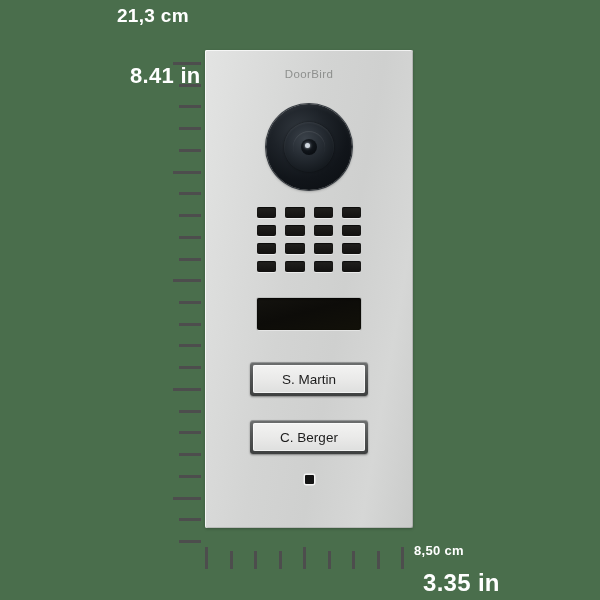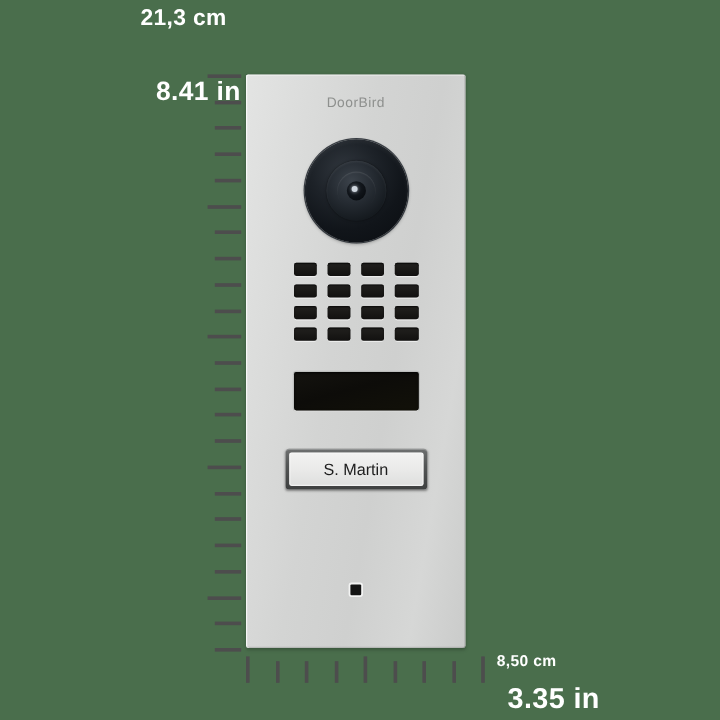--- a/index.html
+++ b/index.html
@@ -83,22 +83,22 @@
     width: 3px;
     background: #4d4d4d;
   }
   #ruler-bottom .tick.major { height: 22px; }
   #ruler-bottom .tick.minor { height: 18px; }
 
   
   #device {
     position: absolute;
     left: 205px;
-    top: 62px;
-    width: 183px;
+    top: 50px;
+    width: 208px;
     height: 478px;
     background: linear-gradient(100deg,
         #e3e4e3 0%,
         #dcdddc 18%,
         #d3d4d3 42%,
         #cfd0cf 62%,
         #d6d7d6 82%,
         #cacbca 100%);
     border-radius: 2px;
     box-shadow:
@@ -334,17 +334,20 @@
         <div class="slot"></div>
         <div class="slot"></div>
       </div>
 
     <div id="ir-window"></div>
 
     <div class="nameplate" id="nameplate-1">
       <div class="nameplate-label">S. Martin</div>
     </div>
 
+    <div class="nameplate" id="nameplate-2">
+      <div class="nameplate-label">C. Berger</div>
+    </div>
 
     <div id="microphone"></div>
 
   </div>
 </div>
 
 </body></html>

